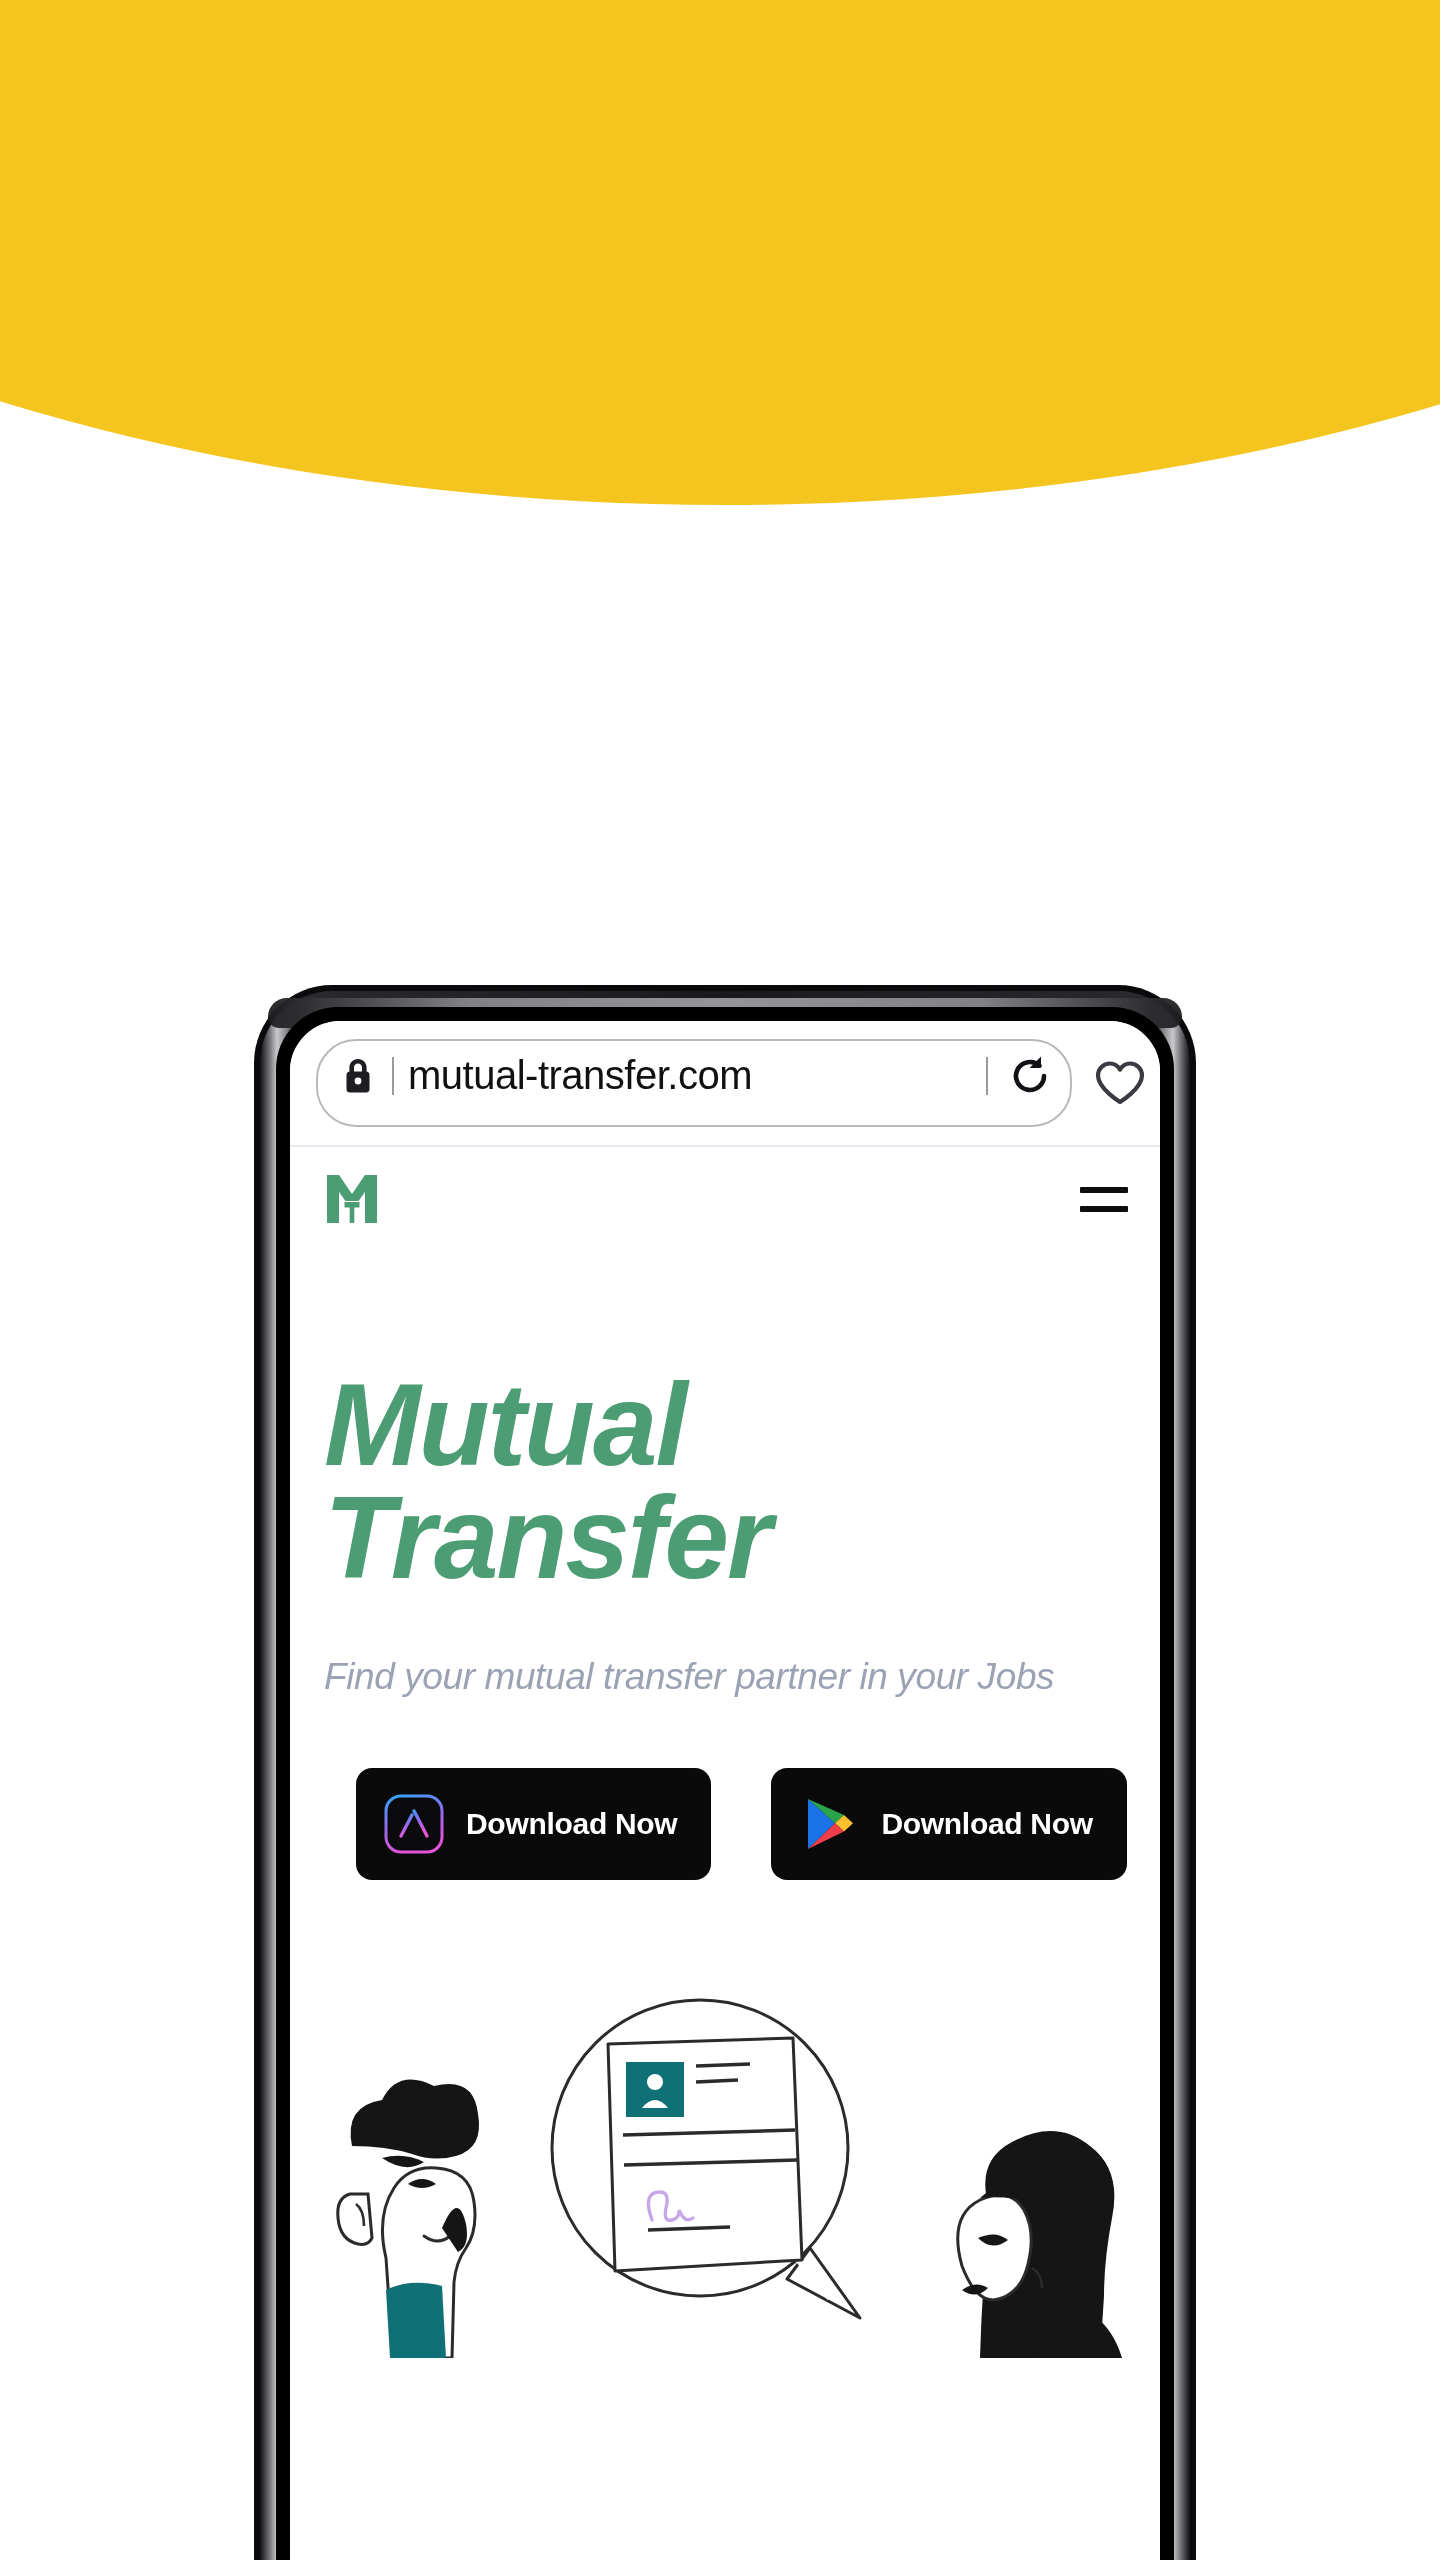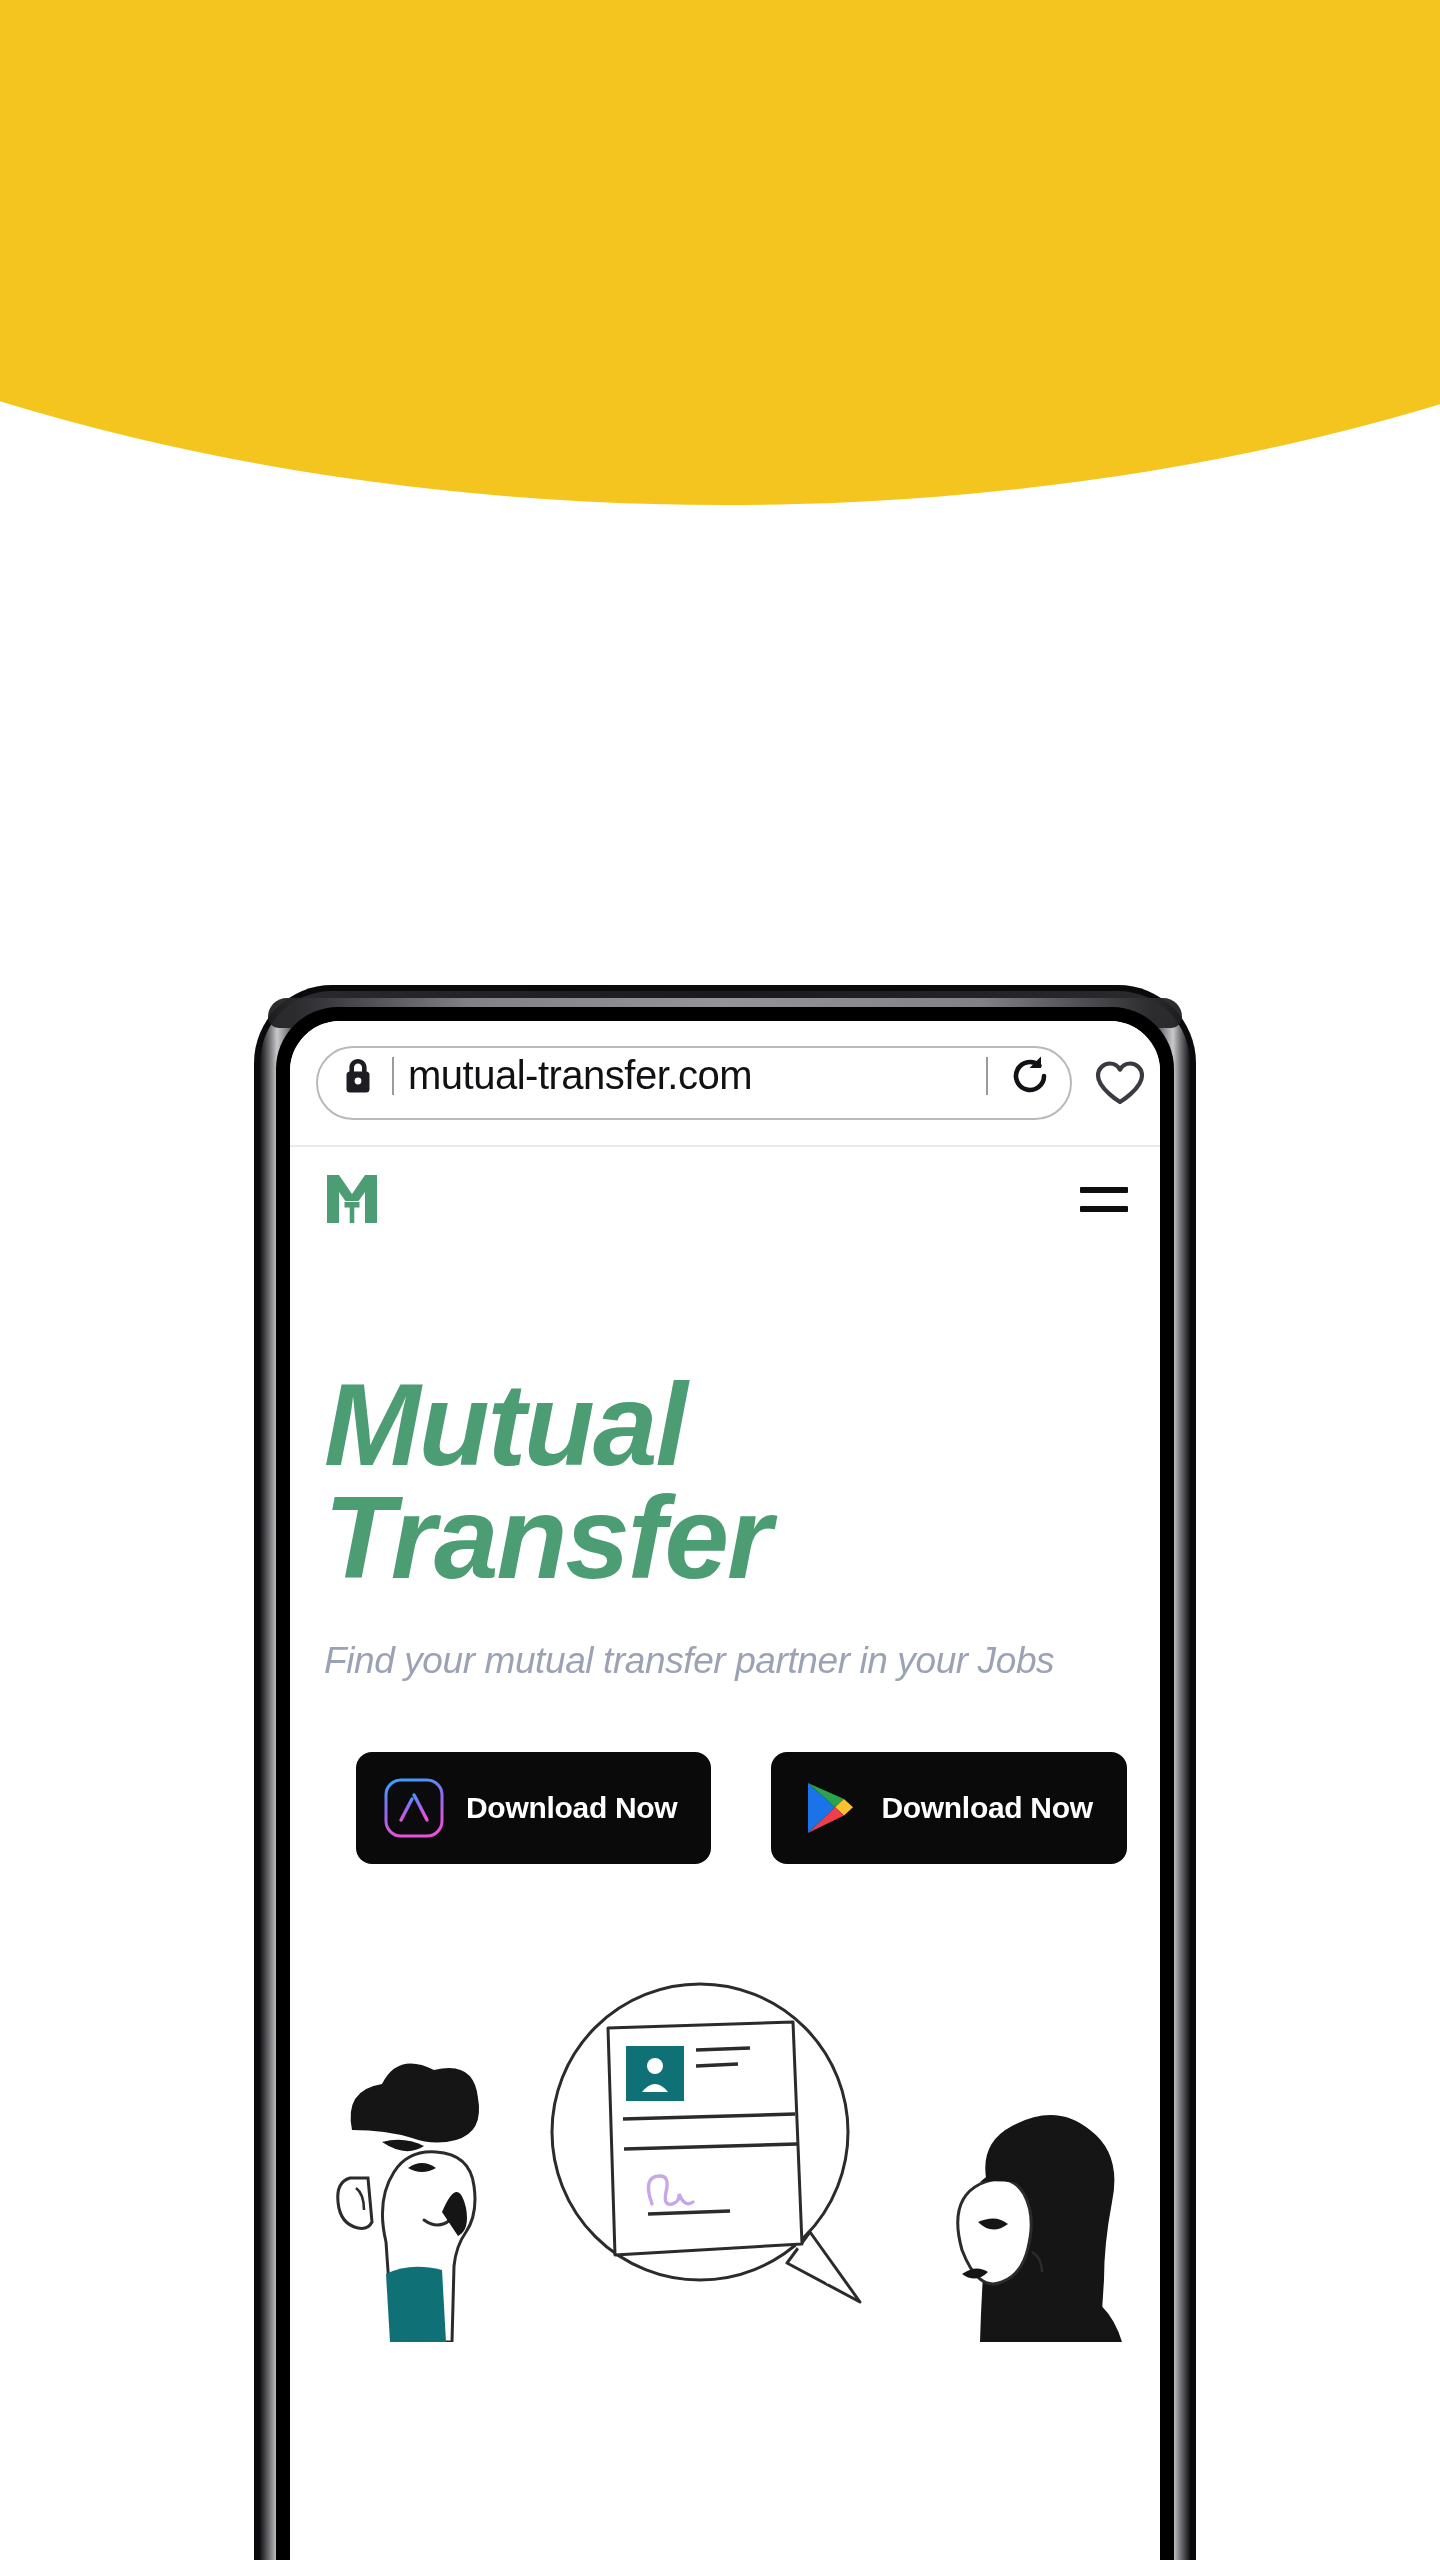--- a/index.html
+++ b/index.html
@@ -80,21 +80,21 @@
   #browser-bar {
     position:relative;
     height:124px;
     background:#ffffff;
     display:flex;
     align-items:center;
     padding:0 14px 0 26px;
   }
   #omnibox {
     flex:1 1 auto;
-    height:74px;
+    height:88px;
     border:2px solid #b9b9bd;
     border-radius:40px;
     display:flex;
     align-items:center;
     padding:0 18px 15px 24px;
     background:#fff;
     min-width:0;
   }
   #lock-icon { flex:0 0 auto; width:32px; height:38px; margin-right:4px; }
   .omni-div {
@@ -135,21 +135,21 @@
   #hero { padding:118px 0 0 34px;font-style:italic; }
   #hero-title {
     font-size:116px;
     line-height:0.97;
     font-weight:bold;
     color:#4C9C74;
     letter-spacing:-2px;
     white-space:pre-line;
   }
   #hero-subtitle {
-    margin-top:46px;
+    margin-top:62px;
     font-size:37px;
     color:#9aa2b4;
     white-space:nowrap;
     letter-spacing:-0.4px;
   }
 
   
   #store-row {
     display:flex;
     gap:60px;

